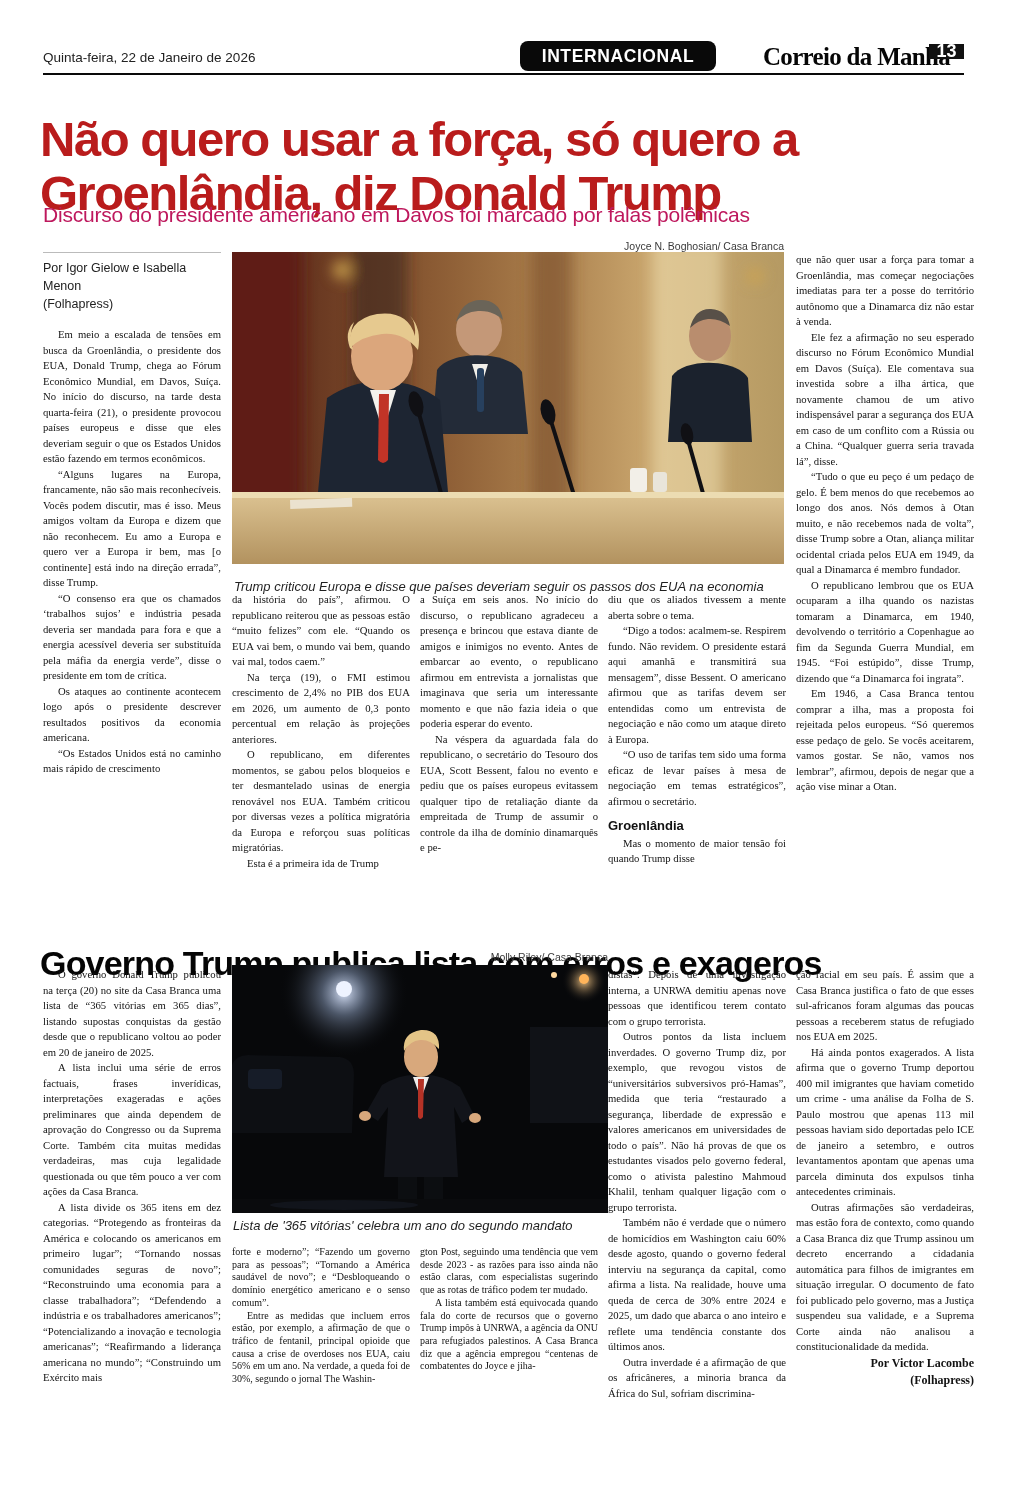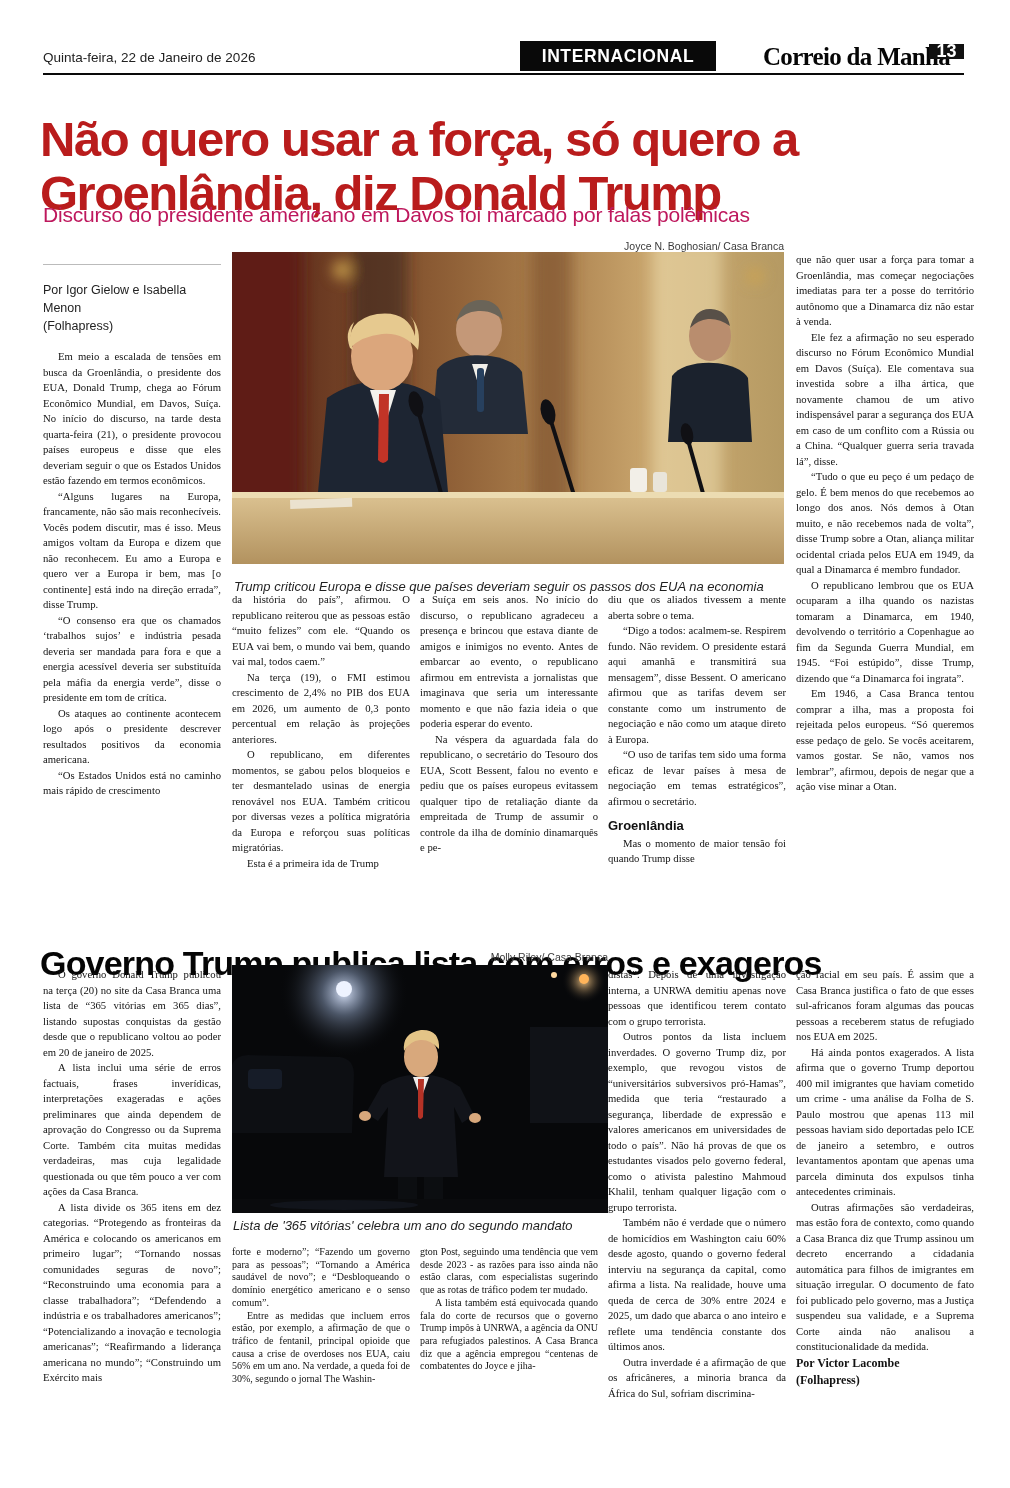--- a/index.html
+++ b/index.html
@@ -3,21 +3,21 @@
 <meta charset="utf-8">
 <style>
   html,body{margin:0;padding:0;background:#e8e8e8;}
   #page{position:relative;width:1010px;height:1488px;background:#ffffff;margin:0 auto;
         font-family:"Liberation Serif",serif;color:#141414;overflow:hidden;}
   
   .hdr-date{position:absolute;left:43px;top:50px;font-family:"Liberation Sans",sans-serif;
             font-size:13.5px;color:#222;}
   .hdr-section{position:absolute;left:520px;top:41px;width:196px;height:30px;background:#090909;
                color:#fff;font-family:"Liberation Sans",sans-serif;font-weight:bold;font-size:17.5px;
-               letter-spacing:.6px;display:flex;align-items:center;justify-content:center;}
+               letter-spacing:.6px;display:flex;align-items:center;justify-content:center;border-radius:8px;}
   .hdr-mast{position:absolute;left:763px;top:42px;font-family:"Liberation Serif",serif;
             font-weight:bold;font-size:26px;letter-spacing:-.7px;color:#060606;transform:scaleX(.96);
             transform-origin:left;}
   .hdr-pagenum{position:absolute;left:929px;top:44px;width:35px;height:15px;background:#111;
                color:#fff;font-family:"Liberation Sans",sans-serif;font-weight:bold;font-size:18px;
                display:flex;align-items:center;justify-content:center;}
   .hdr-rule{position:absolute;left:43px;top:73px;width:921px;height:2px;background:#090909;}
   
   .headline1{position:absolute;left:40px;top:80px;width:935px;font-family:"Liberation Sans",sans-serif;
              font-weight:bold;font-size:49px;line-height:1.1;letter-spacing:-1.5px;color:#b91c1c;}
@@ -26,37 +26,37 @@
   .headline2{position:absolute;left:40px;top:916px;width:945px;font-family:"Liberation Sans",sans-serif;
              font-weight:bold;font-size:34px;letter-spacing:-.8px;color:#050505;}
   
   .col{position:absolute;width:178px;font-size:10.7px;line-height:15.5px;text-align:justify;
        color:#121212;overflow:hidden;}
   .col p{margin:0;}
   .p-in{text-indent:15px;}
   .p-fl{text-indent:0;}
   .p-sub{font-family:"Liberation Sans",sans-serif;font-weight:bold;font-size:13px;
          text-indent:0;text-align:left;margin-top:9px !important;margin-bottom:2px !important;}
-  .p-byl{font-weight:bold;text-indent:0;font-size:12px;line-height:17px;}
+  .p-byl{font-weight:bold;text-align:right;text-indent:0;font-size:12px;line-height:17px;}
   .col-tight{font-size:10px;line-height:12.7px;}
   
   #a1c1{left:43px;top:252px;height:662px;}
   #a1c2{left:232px;top:592px;height:323px;}
   #a1c3{left:420px;top:592px;height:323px;}
   #a1c4{left:608px;top:592px;height:323px;}
   #a1c5{left:796px;top:252px;height:662px;}
   
   #a2c1{left:43px;top:967px;height:483px;}
   #a2c2{left:232px;top:1246px;height:202px;}
   #a2c3{left:420px;top:1246px;height:202px;}
   #a2c4{left:608px;top:967px;height:483px;}
   #a2c5{left:796px;top:967px;height:483px;}
   
   .byline1{font-family:"Liberation Sans",sans-serif;font-size:12.5px;line-height:18px;color:#222;
-           text-align:left;margin-bottom:14px;border-top:1px solid #bbb;padding-top:16px;margin-top:12px;}
+           text-align:left;margin-bottom:14px;border-top:1px solid #bbb;padding-top:6px;}
   .credit{position:absolute;font-family:"Liberation Sans",sans-serif;font-size:10.5px;color:#3a3a3a;
           text-align:right;}
   #credit1{left:432px;top:240px;width:352px;}
   #credit2{left:232px;top:951px;width:376px;}
   .caption{position:absolute;font-family:"Liberation Sans",sans-serif;font-style:italic;
            font-size:13px;color:#1f1f1f;}
   #caption1{left:234px;top:569px;width:552px;margin-top:10px;}
   #caption2{left:233px;top:1218px;width:380px;}
   
   .photo{position:absolute;overflow:hidden;background:#777;}
@@ -168,21 +168,21 @@
       <p class="p-in">Na terça (19), o FMI estimou crescimento de 2,4% no PIB dos EUA em 2026, um aumento de 0,3 ponto percentual em relação às projeções anteriores.</p>
       <p class="p-in">O republicano, em diferentes momentos, se gabou pelos bloqueios e ter desmantelado usinas de energia renovável nos EUA. Também criticou por diversas vezes a política migratória da Europa e reforçou suas políticas migratórias.</p>
       <p class="p-in">Esta é a primeira ida de Trump</p>
     </div>
   <div class="col" id="a1c3">
       <p class="p-fl">a Suíça em seis anos. No início do discurso, o republicano agradeceu a presença e brincou que estava diante de amigos e inimigos no evento. Antes de embarcar ao evento, o republicano afirmou em entrevista a jornalistas que imaginava que seria um interessante momento e que não fazia ideia o que poderia esperar do evento.</p>
       <p class="p-in">Na véspera da aguardada fala do republicano, o secretário do Tesouro dos EUA, Scott Bessent, falou no evento e pediu que os países europeus evitassem qualquer tipo de retaliação diante da empreitada de Trump de assumir o controle da ilha de domínio dinamarquês e pe-</p>
     </div>
   <div class="col" id="a1c4">
       <p class="p-fl">diu que os aliados tivessem a mente aberta sobre o tema.</p>
-      <p class="p-in">“Digo a todos: acalmem-se. Respirem fundo. Não revidem. O presidente estará aqui amanhã e transmitirá sua mensagem”, disse Bessent. O americano afirmou que as tarifas devem ser constante como um instrumento de negociação e não como um ataque direto à Europa.</p>
+      <p class="p-in">“Digo a todos: acalmem-se. Respirem fundo. Não revidem. O presidente estará aqui amanhã e transmitirá sua mensagem”, disse Bessent. O americano afirmou que as tarifas devem ser entendidas como um entrevista de negociação e não como um ataque direto à Europa.</p>
       <p class="p-in">“O uso de tarifas tem sido uma forma eficaz de levar países à mesa de negociação em temas estratégicos”, afirmou o secretário.</p>
       <p class="p-sub">Groenlândia</p>
       <p class="p-in">Mas o momento de maior tensão foi quando Trump disse</p>
     </div>
   <div class="col" id="a1c5">
       <p class="p-fl">que não quer usar a força para tomar a Groenlândia, mas começar negociações imediatas para ter a posse do território autônomo que a Dinamarca diz não estar à venda.</p>
       <p class="p-in">Ele fez a afirmação no seu esperado discurso no Fórum Econômico Mundial em Davos (Suíça). Ele comentava sua investida sobre a ilha ártica, que novamente chamou de um ativo indispensável parar a segurança dos EUA em caso de um conflito com a Rússia ou a China. “Qualquer guerra seria travada lá”, disse.</p>
       <p class="p-in">“Tudo o que eu peço é um pedaço de gelo. É bem menos do que recebemos ao longo dos anos. Nós demos à Otan muito, e não recebemos nada de volta”, disse Trump sobre a Otan, aliança militar ocidental criada pelos EUA em 1949, da qual a Dinamarca é membro fundador.</p>
       <p class="p-in">O republicano lembrou que os EUA ocuparam a ilha quando os nazistas tomaram a Dinamarca, em 1940, devolvendo o território a Copenhague ao fim da Segunda Guerra Mundial, em 1945. “Foi estúpido”, disse Trump, dizendo que “a Dinamarca foi ingrata”.</p>
       <p class="p-in">Em 1946, a Casa Branca tentou comprar a ilha, mas a proposta foi rejeitada pelos europeus. “Só queremos esse pedaço de gelo. Se vocês aceitarem, vamos gostar. Se não, vamos nos lembrar”, afirmou, depois de negar que a ação vise minar a Otan.</p>

